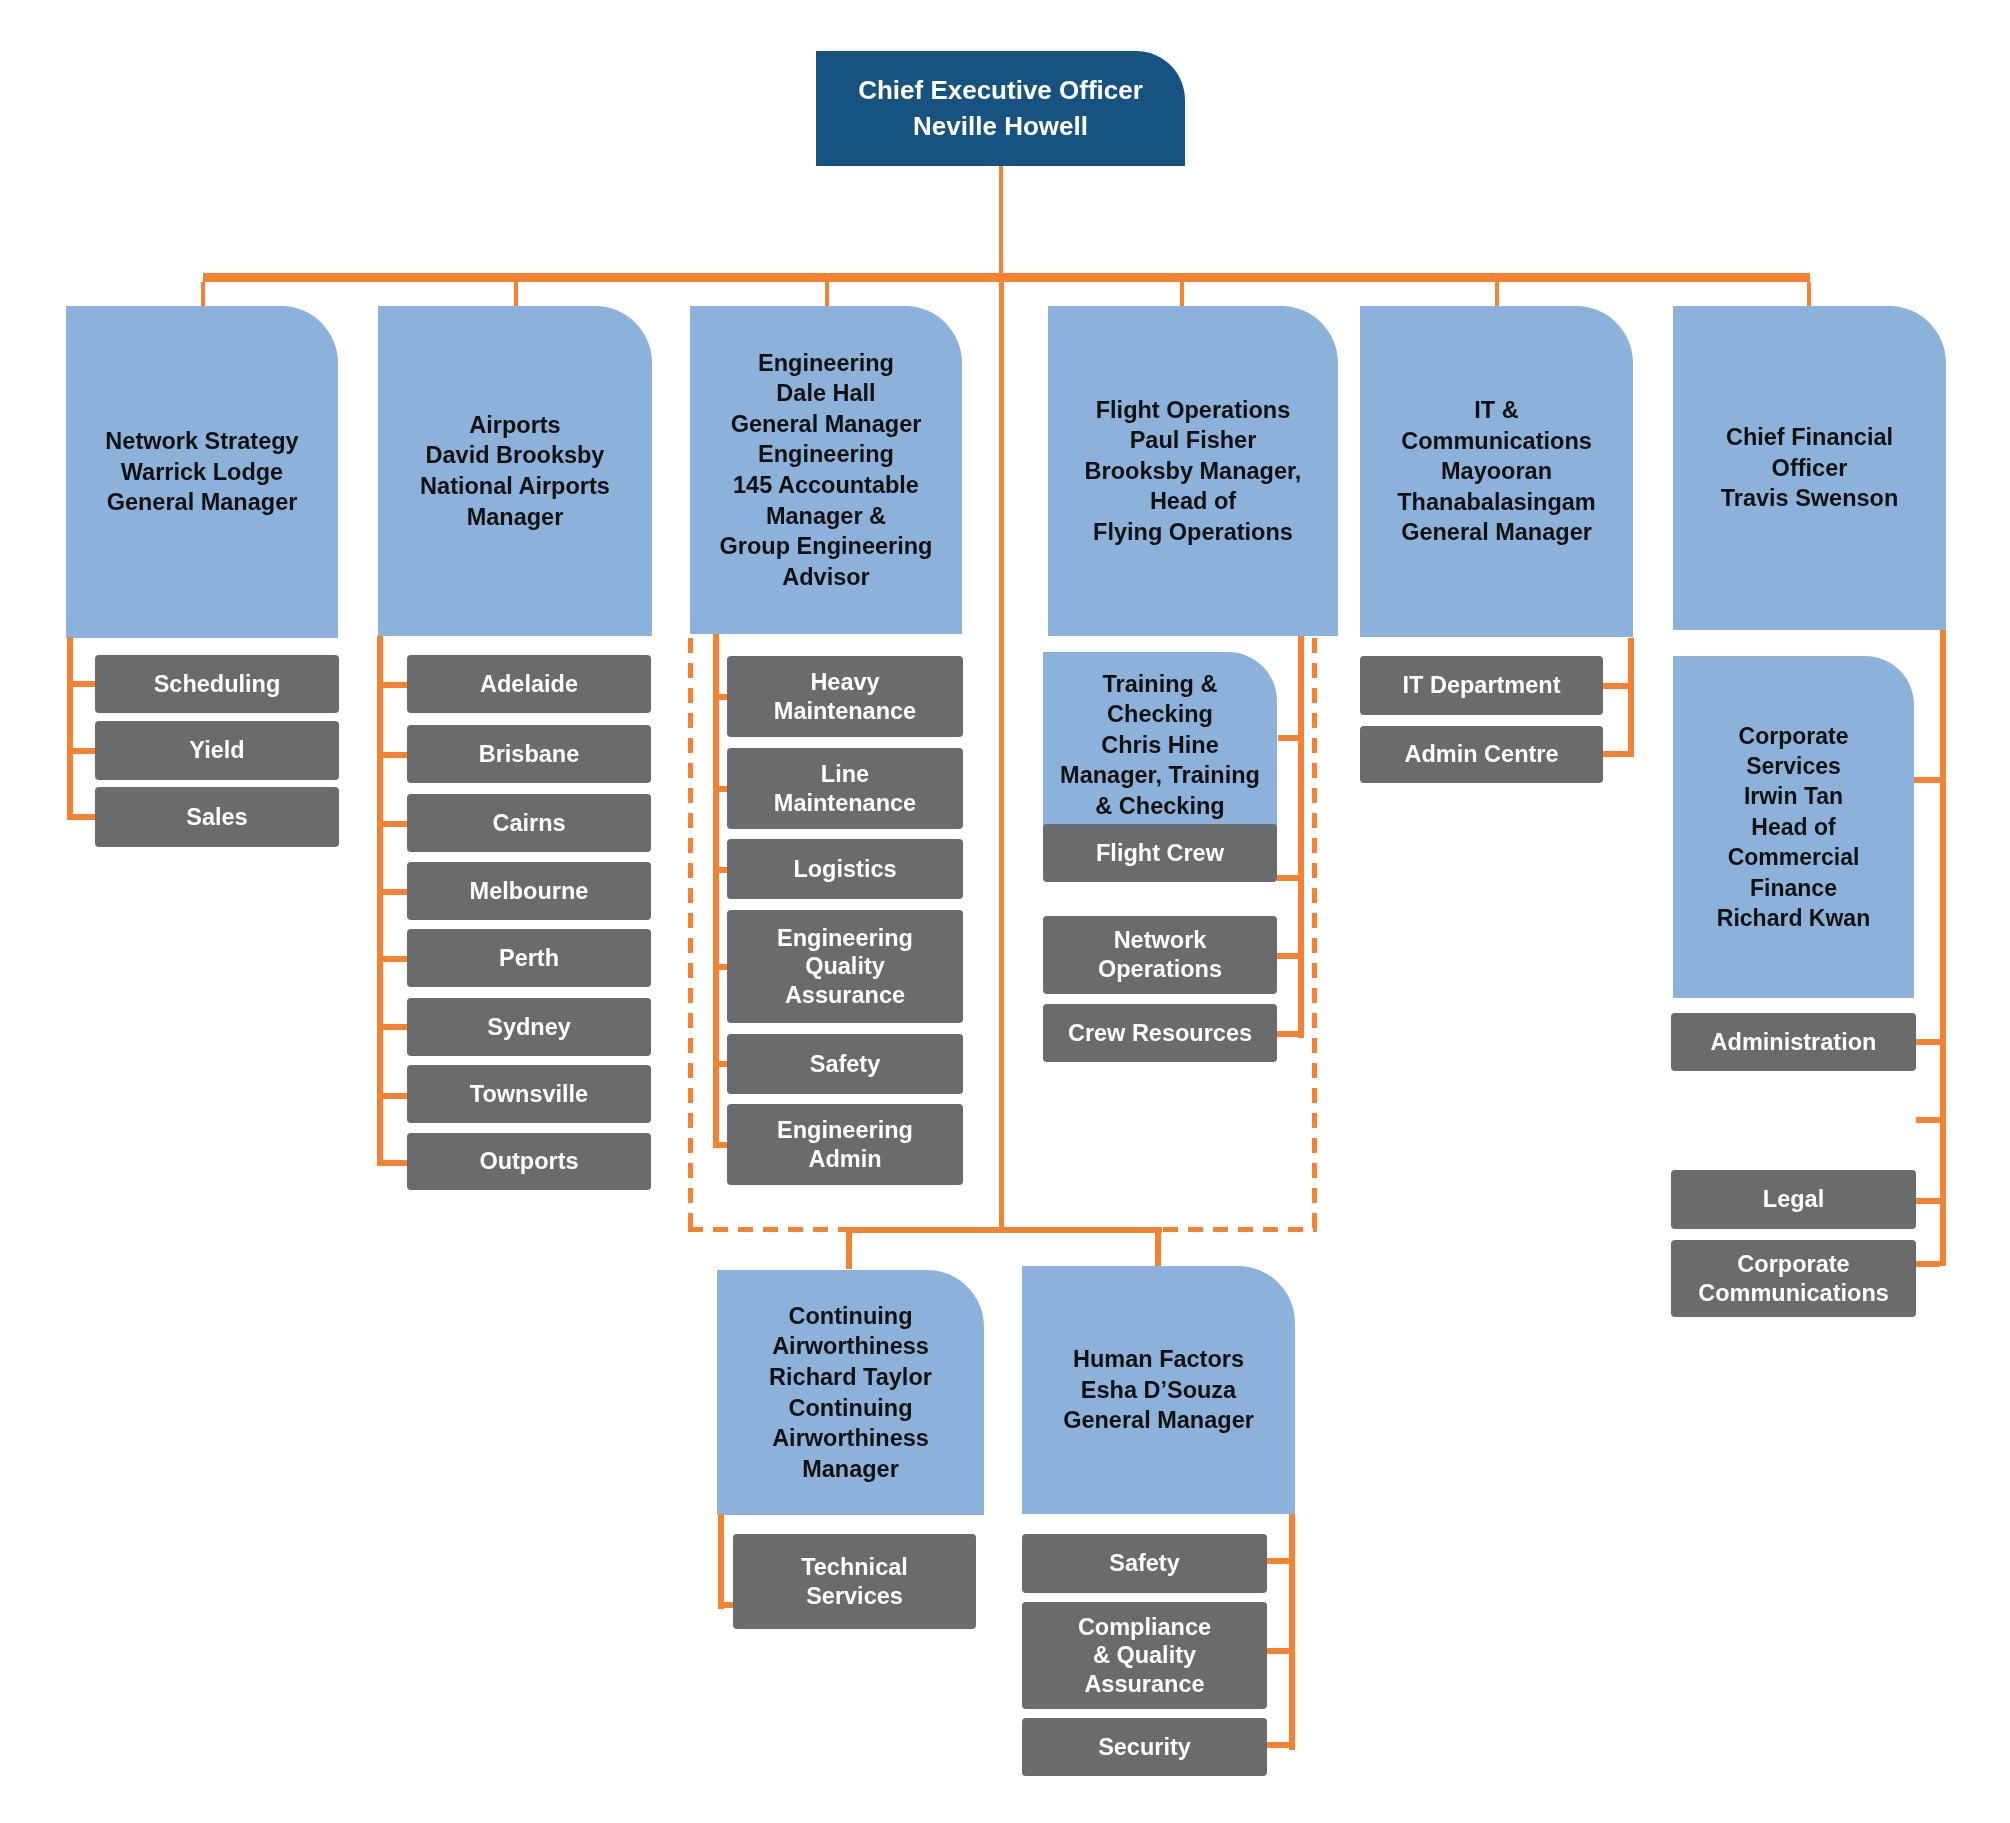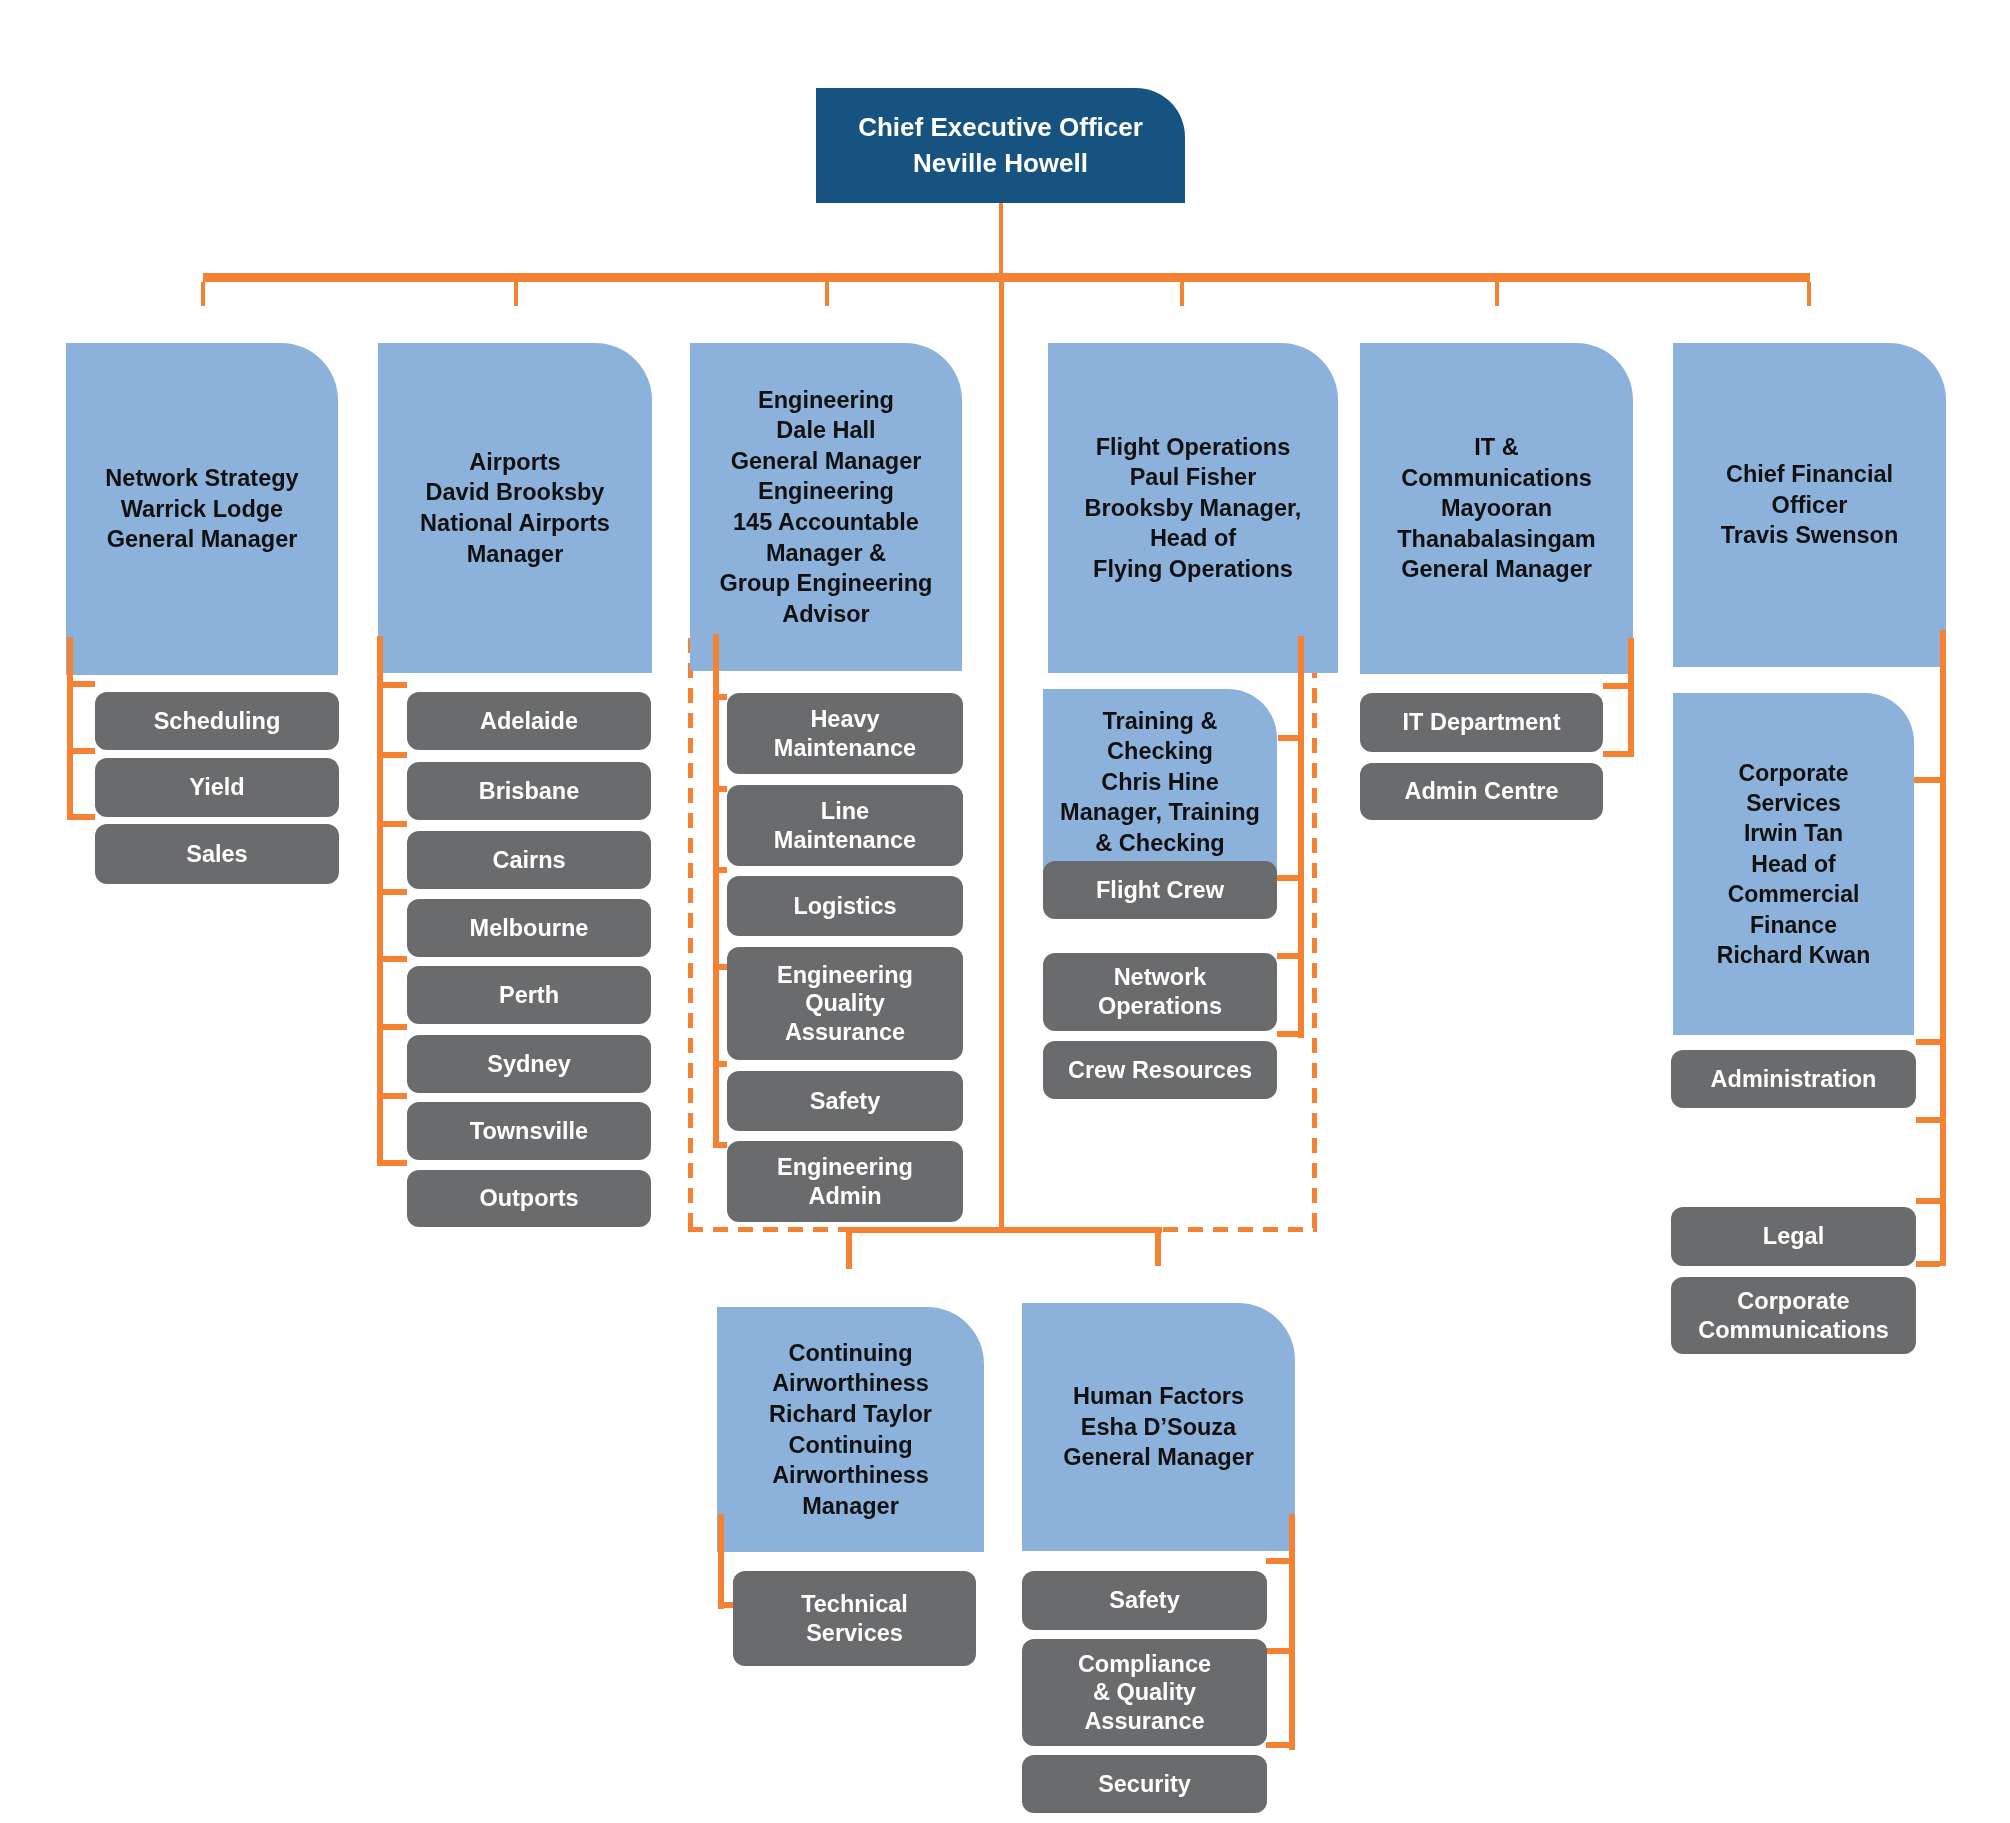--- a/index.html
+++ b/index.html
@@ -3,24 +3,24 @@
 <meta charset="utf-8">
 <style>
   :root{
     --accent:#F58233; --ceo-bg:#175380; --branch-bg:#8CB2DB;
     --item-bg:#6A6B6D; --text-dark:#111111; --text-light:#FFFFFF;
   }
   html,body{margin:0;padding:0;background:#ffffff;}
   .canvas{position:relative;width:2010px;height:1824px;background:#ffffff;
           font-family:"Liberation Sans",sans-serif;overflow:hidden;}
   .box{position:absolute;box-sizing:border-box;display:flex;flex-direction:column;
-       align-items:center;justify-content:center;text-align:center;margin-top:37px;}
+       align-items:center;justify-content:center;text-align:center;}
   .blue{background:var(--branch-bg);border-radius:0 57px 0 0;color:var(--text-dark);}
   .ceo{background:var(--ceo-bg);border-radius:0 49px 0 0;color:var(--text-light);}
-  .gray{background:var(--item-bg);color:var(--text-light);border-radius:12px;}
+  .gray{background:var(--item-bg);color:var(--text-light);border-radius:4px;}
   .t{white-space:pre-line;font-size:23.5px;line-height:1.3;font-weight:700;padding:0 4.9px;}
   .t.b{font-weight:700;}
   .t.sm{font-size:23px;line-height:1.32;}
   .gray .t{font-size:23.5px;line-height:1.22;}
   .ceo .t{font-size:26px;line-height:1.35;font-weight:700;}
   .line{position:absolute;background:var(--accent);}
   .dash-v{position:absolute;width:4.9px;background:repeating-linear-gradient(
       to bottom,var(--accent) 0 15.4px,transparent 15.4px 25px);}
   .dash-h{position:absolute;height:4.9px;background:repeating-linear-gradient(
       to right,var(--accent) 0 15.4px,transparent 15.4px 25px);}

